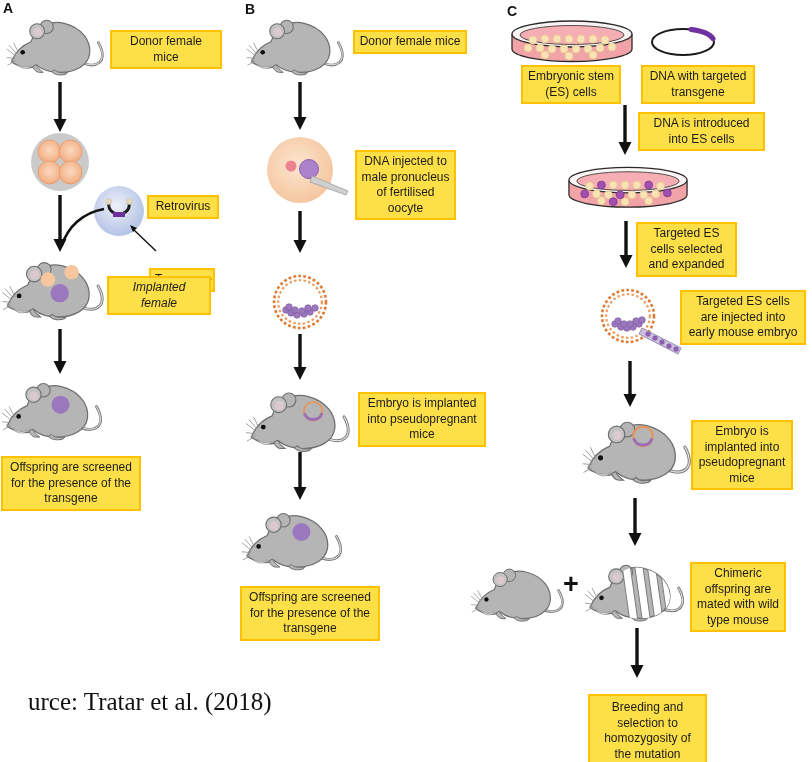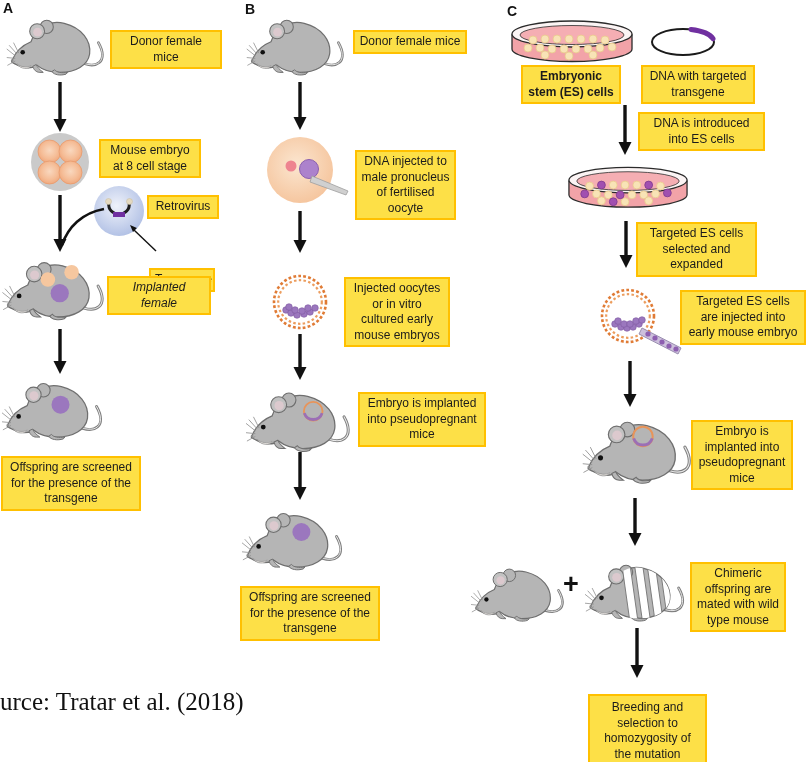--- a/index.html
+++ b/index.html
@@ -73,21 +73,20 @@
       <polygon points="0.5,37 13.5,37 7,50" fill="#111"></polygon>
     </svg>
 
   <svg class="abs" style="left:30px;top:132px;" width="60" height="60" viewBox="0 0 60 60">
     <circle cx="30" cy="30" r="29" fill="#CACACA"></circle>
     <circle cx="19.5" cy="19.5" r="11.5" fill="url(#g-cell)" stroke="#E89A6C" stroke-width="0.8"></circle>
     <circle cx="40.5" cy="19.5" r="11.5" fill="url(#g-cell)" stroke="#E89A6C" stroke-width="0.8"></circle>
     <circle cx="19.5" cy="40.5" r="11.5" fill="url(#g-cell)" stroke="#E89A6C" stroke-width="0.8"></circle>
     <circle cx="40.5" cy="40.5" r="11.5" fill="url(#g-cell)" stroke="#E89A6C" stroke-width="0.8"></circle>
     </svg>
-  <div class="lbl" style="left:99px;top:139px;width:102px;">Mouse embryo at 8 cell stage</div>
 
   <svg class="abs" style="left:93px;top:185px;" width="52" height="52" viewBox="0 0 52 52">
     <circle cx="26" cy="26" r="25" fill="url(#g-virus)"></circle>
     <path d="M16,17 C13,33 39,33 36,17" stroke="#1d1d1d" stroke-width="3" fill="none" stroke-linecap="round"></path>
     <circle cx="15.5" cy="16.5" r="3" fill="#E4D9C0" stroke="#C9BFA5" stroke-width="0.6"></circle>
     <circle cx="36.5" cy="16.5" r="3" fill="#E4D9C0" stroke="#C9BFA5" stroke-width="0.6"></circle>
     <rect x="20" y="27" width="12" height="5" rx="0.5" fill="#7030A0"></rect>
     </svg>
   <div class="lbl" style="left:147px;top:195px;width:72px;">Retrovirus</div>
 
@@ -158,21 +157,20 @@
         <circle cx="26" cy="42" r="3.3"></circle>
       <circle cx="33" cy="41" r="3.3"></circle>
         <circle cx="39" cy="39" r="3.3"></circle>
         <circle cx="44" cy="35" r="3.3"></circle>
       <circle cx="18" cy="34" r="3.3"></circle>
         <circle cx="24" cy="37" r="3.3"></circle>
         <circle cx="31" cy="38" r="3.3"></circle>
       <circle cx="37" cy="35" r="3.3"></circle>
       </g>
     </svg>
-  <div class="lbl" style="left:344px;top:277px;width:106px;">Injected oocytes or in vitro cultured early mouse embryos</div>
 
   <svg class="abs" style="left:293px;top:334px;" width="14" height="46">
     <line x1="7" y1="0" x2="7" y2="33" stroke="#111" stroke-width="3.4"></line>
       <polygon points="0.5,33 13.5,33 7,46" fill="#111"></polygon>
     </svg>
 
   <svg class="abs" style="left:246px;top:384px;" width="112" height="75" viewBox="0 0 120 80">
     <use href="#sym-mouse"></use>
     <circle cx="72" cy="29" r="10" fill="none" stroke="#E8945A" stroke-width="2"></circle>
     <path d="M62.5,31 a10,10 0 0 0 19,0" stroke="#9B6FB5" stroke-width="3" fill="none"></path>
@@ -216,21 +214,21 @@
         <circle cx="60" cy="38" r="4"></circle>
         <circle cx="84" cy="37" r="4"></circle>
       </g>
     </svg>
 
   <svg class="abs" style="left:649px;top:26px;" width="68" height="32" viewBox="0 0 68 32">
     <ellipse cx="34" cy="16" rx="31" ry="13" fill="none" stroke="#1a1a1a" stroke-width="2"></ellipse>
     <path d="M42,3.4 A31,13 0 0 1 64,12.6" stroke="#7030A0" stroke-width="5" fill="none" stroke-linecap="round"></path>
     </svg>
 
-  <div class="lbl" style="left:521px;top:65px;width:100px;font-weight:bold;">Embryonic stem (ES) cells</div>
+  <div class="lbl" style="left:521px;top:65px;width:100px;">Embryonic stem (ES) cells</div>
   <div class="lbl" style="left:641px;top:65px;width:114px;">DNA with targeted transgene</div>
   <div class="lbl" style="left:638px;top:112px;width:127px;">DNA is introduced into ES cells</div>
 
   <svg class="abs" style="left:618px;top:105px;" width="14" height="50">
     <line x1="7" y1="0" x2="7" y2="37" stroke="#111" stroke-width="3.4"></line>
       <polygon points="0.5,37 13.5,37 7,50" fill="#111"></polygon>
     </svg>
 
   <svg class="abs" style="left:566px;top:164px;" width="124" height="46" viewBox="0 0 126 46">
     <path d="M3,17 L3,31 A60,12.5 0 0 0 123,31 L123,17 Z" fill="#F2A3A8" stroke="#2b2b2b" stroke-width="1.3"></path>
@@ -258,21 +256,21 @@
       <circle cx="55" cy="31" r="4"></circle>
         <circle cx="103" cy="29" r="4"></circle>
         <circle cx="48" cy="38" r="4"></circle>
       </g>
     </svg>
 
   <svg class="abs" style="left:619px;top:221px;" width="14" height="47">
     <line x1="7" y1="0" x2="7" y2="34" stroke="#111" stroke-width="3.4"></line>
       <polygon points="0.5,34 13.5,34 7,47" fill="#111"></polygon>
     </svg>
-  <div class="lbl" style="left:636px;top:222px;width:121px;">Targeted ES cells selected and expanded</div>
+  <div class="lbl" style="left:636px;top:222px;width:101px;">Targeted ES cells selected and expanded</div>
 
   <svg class="abs" style="left:598px;top:286px;" width="92" height="80" viewBox="0 0 92 80">
     <circle cx="30" cy="30" r="26" fill="#ffffff" stroke="#E07B35" stroke-width="2.6" stroke-dasharray="2.8,2.2"></circle>
     <circle cx="30" cy="30" r="21.8" fill="none" stroke="#EC9D5E" stroke-width="2.2" stroke-dasharray="2.5,2.3"></circle>
     <g fill="#9B77BE" stroke="#7E57A0" stroke-width="0.6">
       <circle cx="17" cy="38" r="3.3"></circle>
         <circle cx="23" cy="41" r="3.3"></circle>
         <circle cx="29" cy="42" r="3.3"></circle>
       <circle cx="35" cy="41" r="3.3"></circle>
         <circle cx="41" cy="38" r="3.3"></circle>
@@ -328,15 +326,15 @@
     </svg>
   <div class="lbl" style="left:690px;top:562px;width:96px;">Chimeric offspring are mated with wild type mouse</div>
 
   <svg class="abs" style="left:630px;top:628px;" width="14" height="50">
     <line x1="7" y1="0" x2="7" y2="37" stroke="#111" stroke-width="3.4"></line>
       <polygon points="0.5,37 13.5,37 7,50" fill="#111"></polygon>
     </svg>
 
   <div class="lbl" style="left:588px;top:694px;width:119px;padding:4px 12px;">Breeding and selection to homozygosity of the mutation</div>
 
-  <div class="source" style="left:0px;top:688px;">urce: Tratar et al. (2018)</div>
+  <div class="source" style="left:0px;top:688px;padding-left:28px;">urce: Tratar et al. (2018)</div>
 
 </div>
 
 </body></html>

